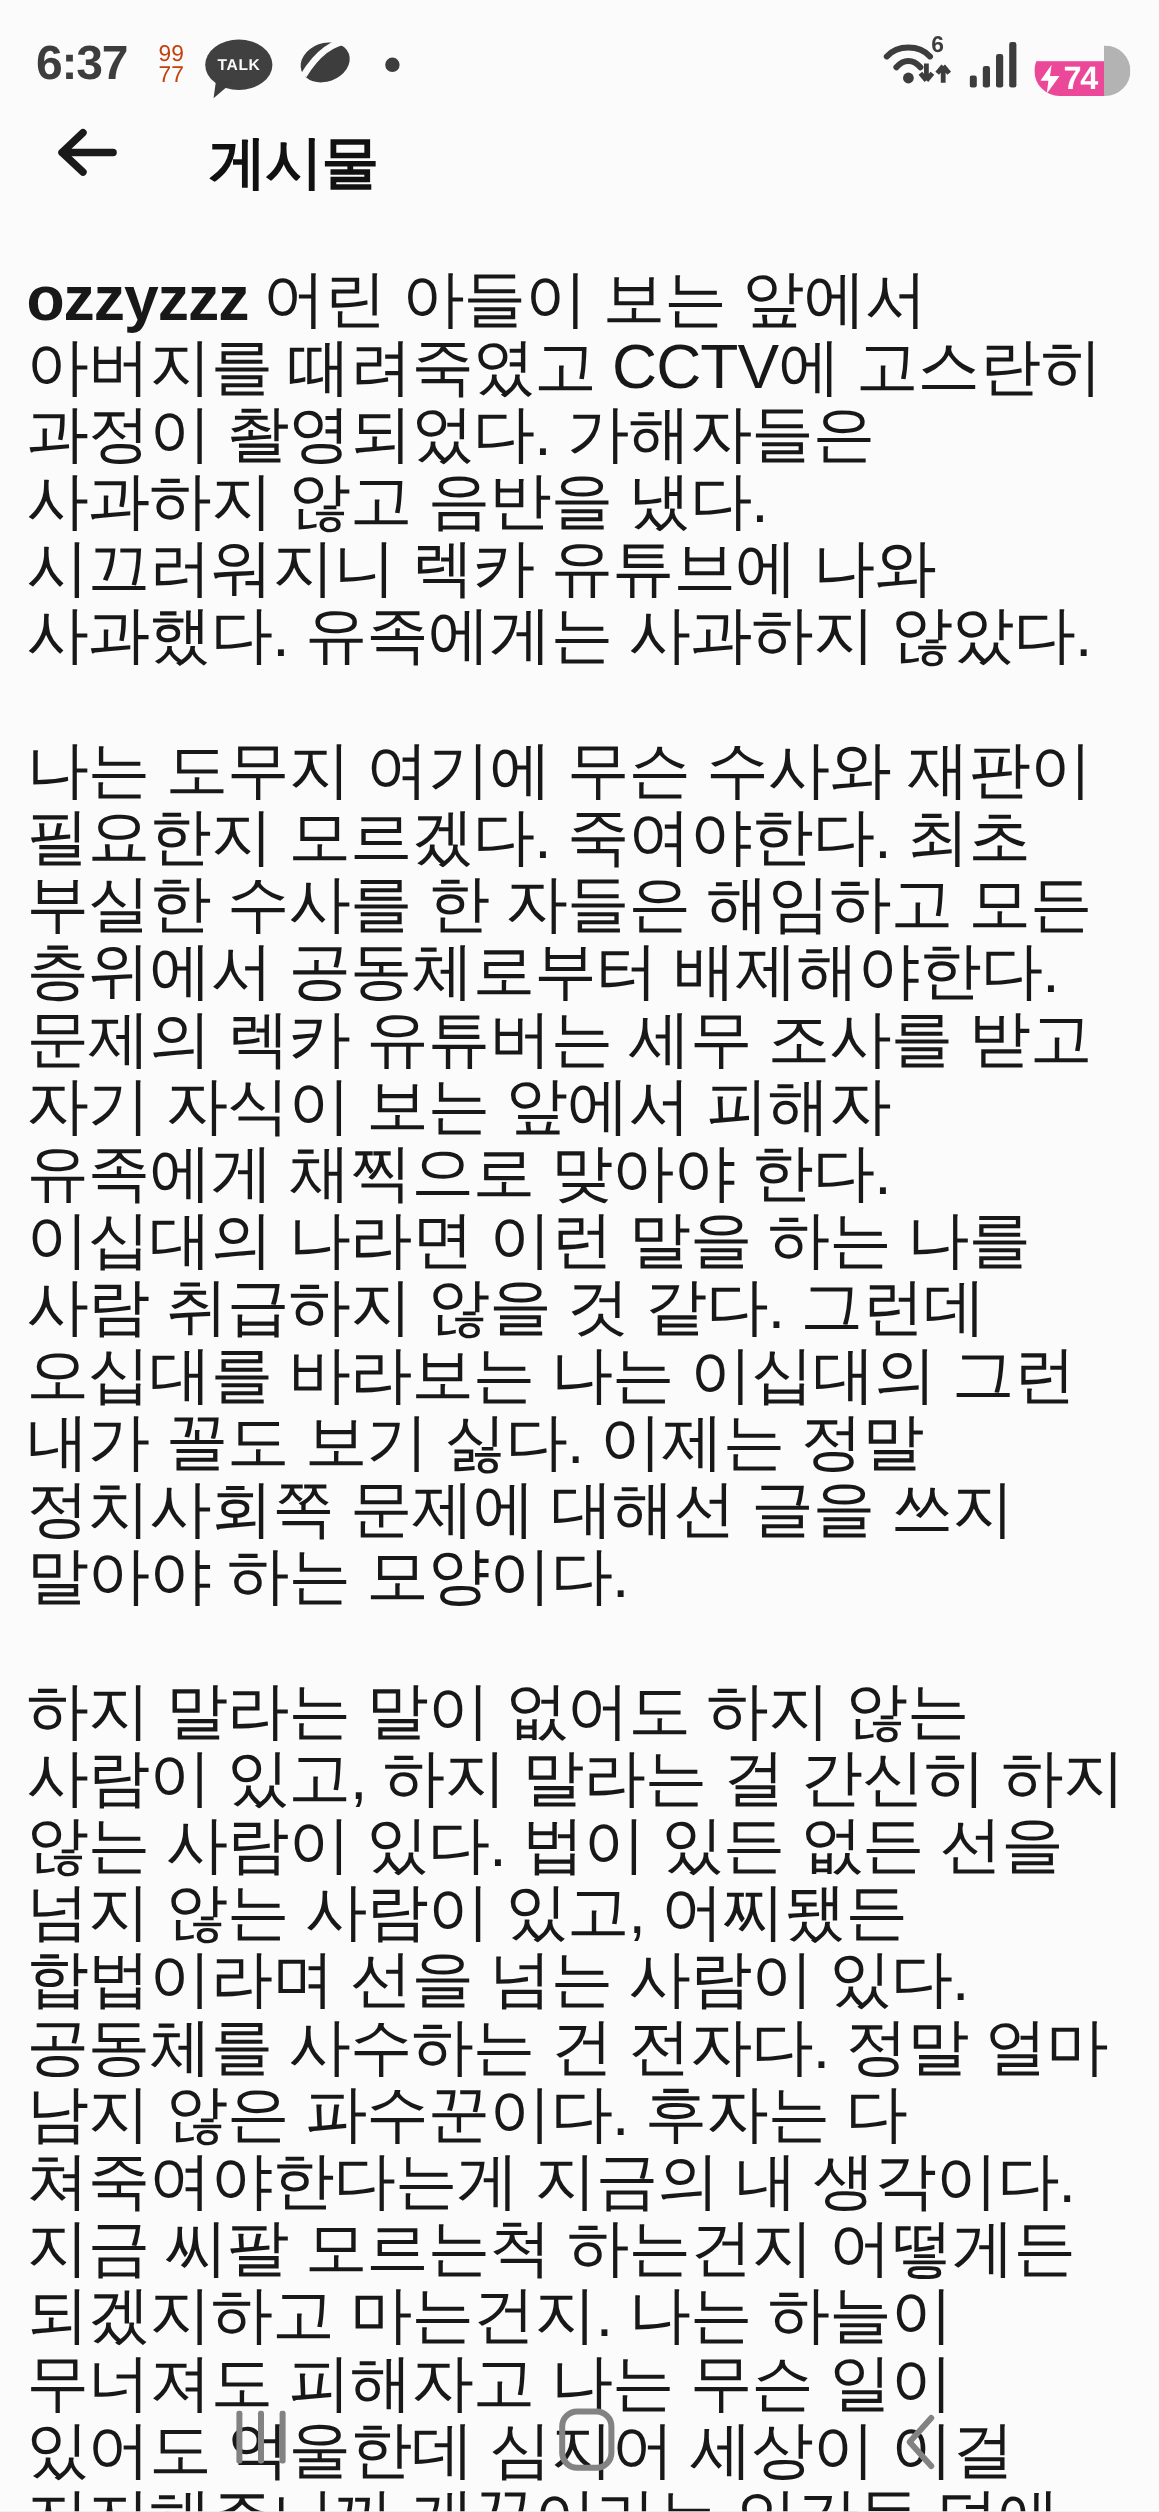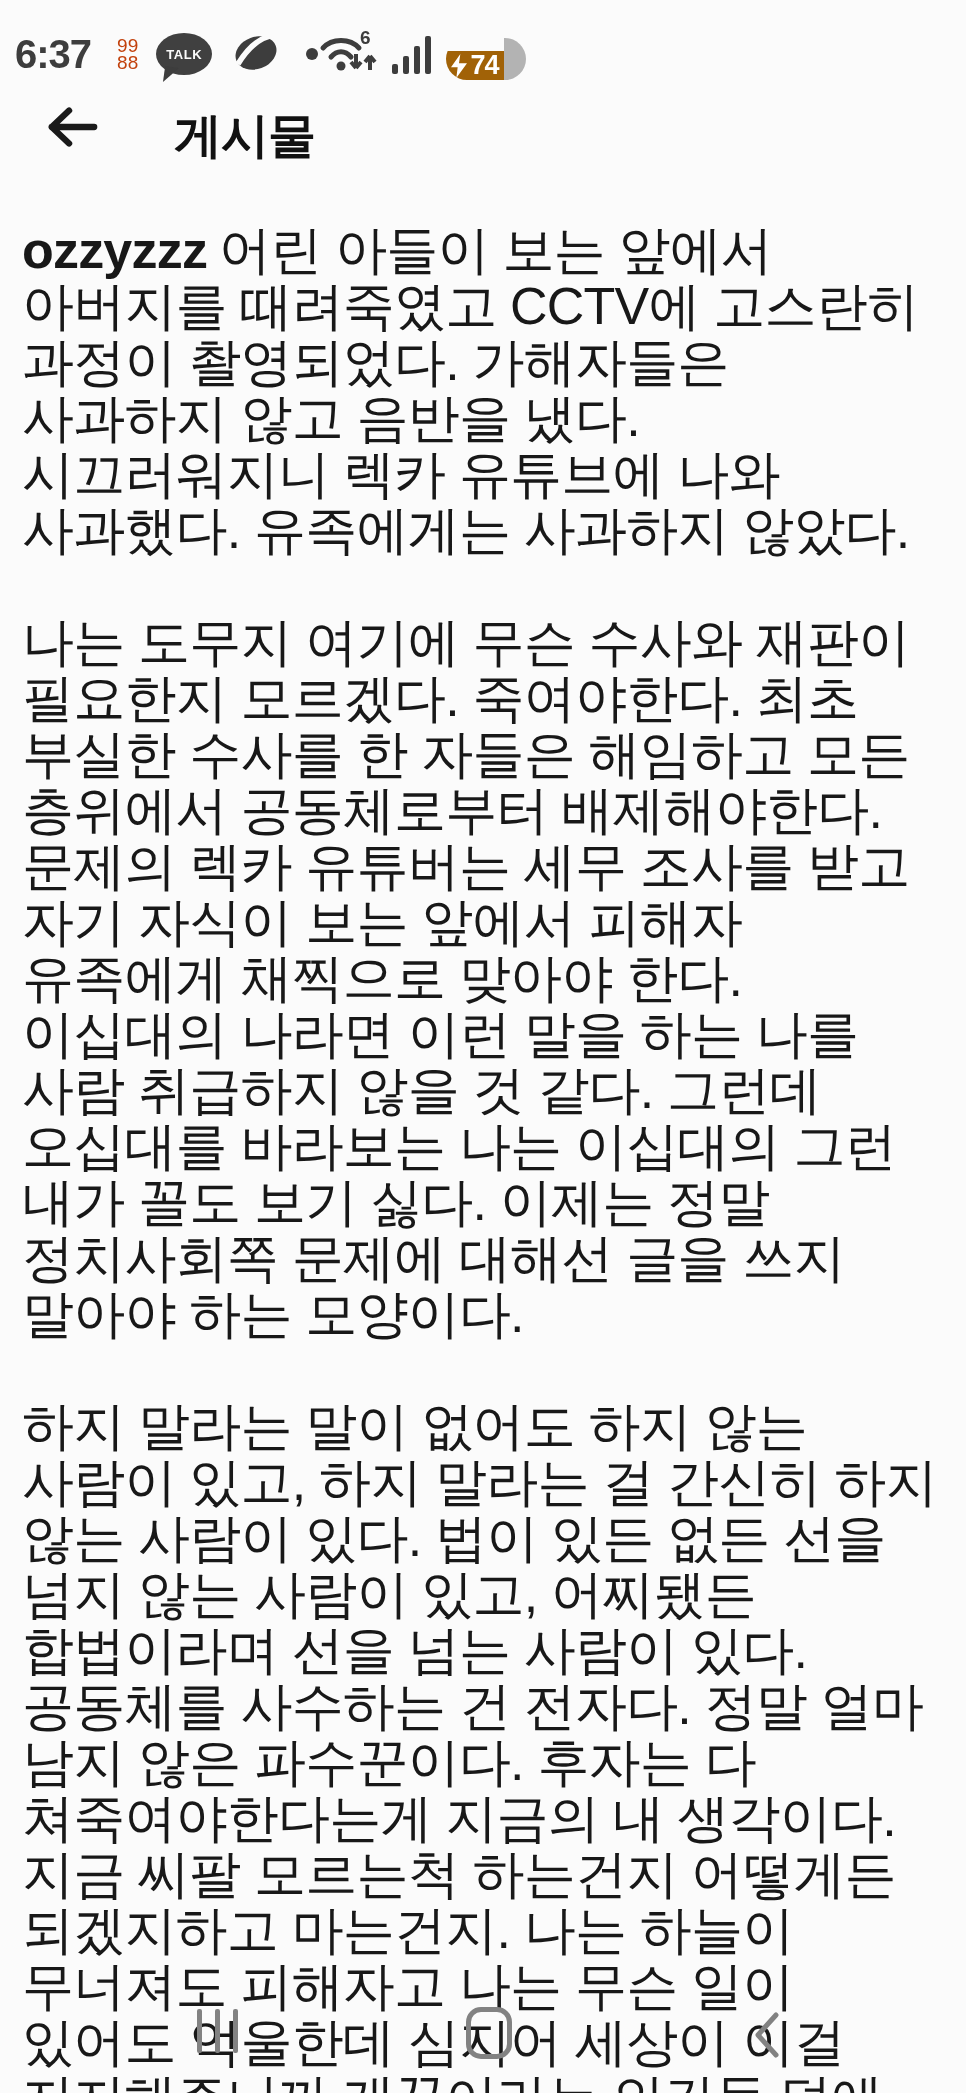--- a/index.html
+++ b/index.html
@@ -6,23 +6,23 @@
   html,body { margin:0; padding:0; background:#e8e8e8; }
   .phone {
     width:966px; height:2093px; position:relative; overflow:hidden;
     background:#fbfbfb; margin:0 auto;
     font-family:"Liberation Sans","DejaVu Sans",sans-serif;
     color:#161616;
   }
 
   
   .status-bar {
-    position:absolute; top:0; left:0; right:12px; height:92px;
-    display:flex; align-items:flex-end; justify-content:flex-start;
-    padding:0 24px 12px 15px;
+    position:absolute; top:0; left:0; right:0; height:92px;
+    display:flex; align-items:flex-end; justify-content:space-between;
+    padding:0 24px 12px 30px;
   }
   .sb-left { display:flex; align-items:center; gap:18px; }
   .sb-time { font-size:40px; font-weight:600; color:#3d3d3d; letter-spacing:-1px; margin-right:8px; }
   .sb-badge { font-size:19px; font-weight:400; color:#c2410c; line-height:17px; text-align:center; }
   .kakao {
     position:relative; width:56px; height:42px; background:#404040;
     border-radius:50%; display:flex; align-items:center; justify-content:center;
   }
   .kakao::after {
     content:""; position:absolute; left:8px; bottom:-8px; width:0; height:0;
@@ -30,21 +30,21 @@
     transform:rotate(8deg);
   }
   .kakao-label { color:#fbfbfb; font-size:13px; font-weight:700; letter-spacing:0.5px; }
   .sb-dot { width:12px; height:12px; border-radius:50%; background:#3d3d3d; margin-left:6px; }
   .sb-right { display:flex; align-items:flex-end; gap:12px; }
   .battery {
     width:80px; height:42px; border-radius:21px; overflow:hidden;
     display:flex; align-items:stretch;
   }
   .battery-fill {
-    width:72%; background:#a16207; display:flex; align-items:center;
+    width:72%; background:#ec4899; display:flex; align-items:center;
     justify-content:center; gap:3px;margin-top:13px;
   }
   .battery-rest { width:28%; background:#b3b3b3; }
   .battery-pct { color:#ffffff; font-size:27px; font-weight:700; letter-spacing:-1px; }
 
   
   .header { display:flex; align-items:flex-start; padding:104px 0 0 44px; height:196px; }
   .back-button { width:56px; height:46px; display:flex; align-items:center; cursor:pointer; }
   .page-title { font-size:48px; font-weight:700; color:#111; margin-left:74px; letter-spacing:-1px; }
 
@@ -72,21 +72,21 @@
 </head>
 <body>
 
 <div class="phone">
 
   <div class="status-bar">
     <div class="sb-left">
       <span class="sb-time">6:37</span>
       <span class="sb-badge">
         <span>99</span><br>
-        <span>88</span>
+        <span>77</span>
       </span>
       <span class="kakao">
         <span class="kakao-label">TALK</span>
       </span>
       <span>
         <svg width="52" height="48" viewBox="0 0 52 48">
           <ellipse cx="26" cy="25" rx="21" ry="16" fill="#3d3d3d" transform="rotate(-20 26 25)"></ellipse>
           <path d="M8 36 Q25 8 47 7" stroke="#fbfbfb" stroke-width="5.5" fill="none"></path>
         </svg>
       </span>

